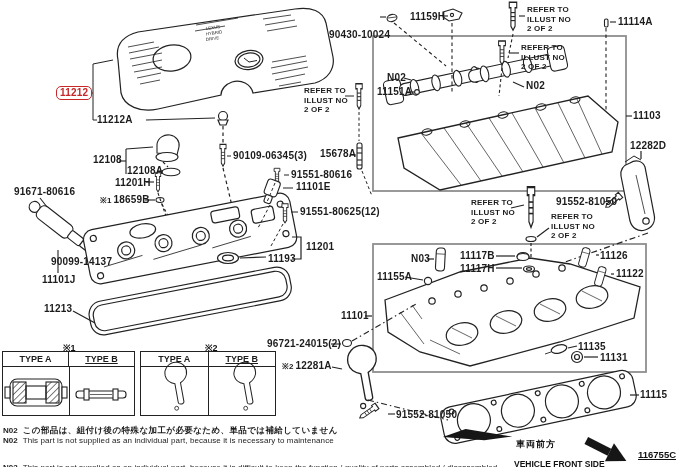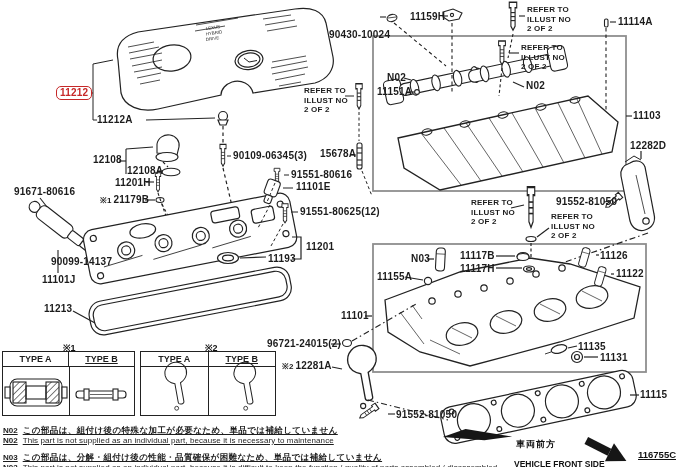--- a/index.html
+++ b/index.html
@@ -12,21 +12,21 @@
   .red-tag { border: 1.6px solid #c62828; border-radius: 5px; padding: 0 3px 1px 3px;
              color: #c62828; background: #fff; }
   .refer { position: absolute; z-index: 2; font: bold 8px "Liberation Sans", sans-serif;
            color: #1c1c1c; line-height: 9.5px; letter-spacing: .2px; white-space: nowrap; }
   .ptable { position: absolute; z-index: 1; border: 1.5px solid #222; background: transparent; }
   .ptable .head { display: flex; height: 15px; border-bottom: 1.4px solid #222; }
   .ptable .head .cell { flex: 1; text-align: center; font: bold 9px "Liberation Sans", sans-serif;
                         color: #1c1c1c; padding-top: 2px; }
   .ptable .head .cell + .cell { border-left: 1.4px solid #222; text-decoration: underline; }
   .ptable .vdiv { position: absolute; top: 15px; bottom: 0; left: 50%; width: 0; border-left: 1.4px solid #222; }
-  .note { position: absolute; z-index: 2; white-space: nowrap; color: #1d1d1d; text-decoration: underline; }
+  .note { position: absolute; z-index: 2; white-space: nowrap; color: #1d1d1d; }
   .note .tag { font: bold 8px "Liberation Sans", sans-serif; margin-right: 5px; }
   .note .jp { font: bold 8.5px "Liberation Sans", sans-serif; letter-spacing: .4px; }
   .note .en { font: 8px "Liberation Sans", sans-serif; letter-spacing: .1px; margin-top: 32px; }
   .footer-jp { position: absolute; z-index: 2; font: bold 9px "Liberation Sans", sans-serif; letter-spacing: 1px; color:#111; }
   .footer-en { position: absolute; z-index: 2; font: bold 8.5px "Liberation Sans", sans-serif; color:#111;margin-top:8px; }
   .doc-code { position: absolute; z-index: 2; font: bold 9.5px "Liberation Sans", sans-serif; color:#111;text-decoration:underline; }
   .tmark { position: absolute; z-index: 2; font: bold 9px "Liberation Sans", sans-serif; color:#111; }
 </style>
 </head>
 <body>
@@ -351,21 +351,21 @@
     <rect x="584" y="446" width="26" height="8" fill="#161616"></rect>
     <polygon points="610,440 629,450 610,460" fill="#161616"></polygon>
   </g>
 </svg>
 
 <div class="lbl red-tag" style="left:56px;top:86px">11212</div>
 <div class="lbl" style="left:97px;top:114px">11212A</div>
 <div class="lbl" style="left:93px;top:154px">12108</div>
 <div class="lbl" style="left:127px;top:165px">12108A</div>
 <div class="lbl" style="left:115px;top:177px">11201H</div>
-<div class="lbl" style="left:100px;top:194px"><span class="mark">※1</span><span>21179B</span></div>
+<div class="lbl" style="left:100px;top:194px"><span class="mark">※1</span><span>18659B</span></div>
 <div class="lbl" style="left:14px;top:186px">91671-80616</div>
 <div class="lbl" style="left:51px;top:256px">90099-14137</div>
 <div class="lbl" style="left:42px;top:274px">11101J</div>
 <div class="lbl" style="left:44px;top:303px">11213</div>
 <div class="lbl" style="left:233px;top:150px">90109-06345(3)</div>
 <div class="lbl" style="left:320px;top:148px">15678A</div>
 <div class="lbl" style="left:291px;top:169px">91551-80616</div>
 <div class="lbl" style="left:296px;top:181px">11101E</div>
 <div class="lbl" style="left:300px;top:206px">91551-80625(12)</div>
 <div class="lbl" style="left:306px;top:241px">11201</div>
@@ -436,23 +436,20 @@
   </div>
   <div class="vdiv"></div>
 </div>
 
 <div class="note" style="left:3px;top:419px">
   <span class="tag">N02</span><span class="jp">この部品は、組付け後の特殊な加工が必要なため、単品では補給していません</span>
 </div>
 <div class="note" style="left:3px;top:429px">
   <span class="tag">N02</span><span class="en">This part is not supplied as an individual part, because it is necessary to maintenance</span>
 </div>
-<div class="note" style="left:3px;top:446px">
-  <span class="tag">N03</span><span class="jp">この部品は、分解・組付け後の性能・品質確保が困難なため、単品では補給していません</span>
-</div>
 <div class="note" style="left:3px;top:456px">
   <span class="tag">N03</span><span class="en">This part is not supplied as an individual part, because it is difficult to keep the function / quality of parts  assembled / disassembled</span>
 </div>
 
 <div class="footer-jp" style="left:516px;top:438px">車両前方</div>
 <div class="footer-en" style="left:514px;top:451px">VEHICLE FRONT SIDE</div>
 <div class="doc-code" style="left:638px;top:449px">116755C</div>
 
 </div>
 

